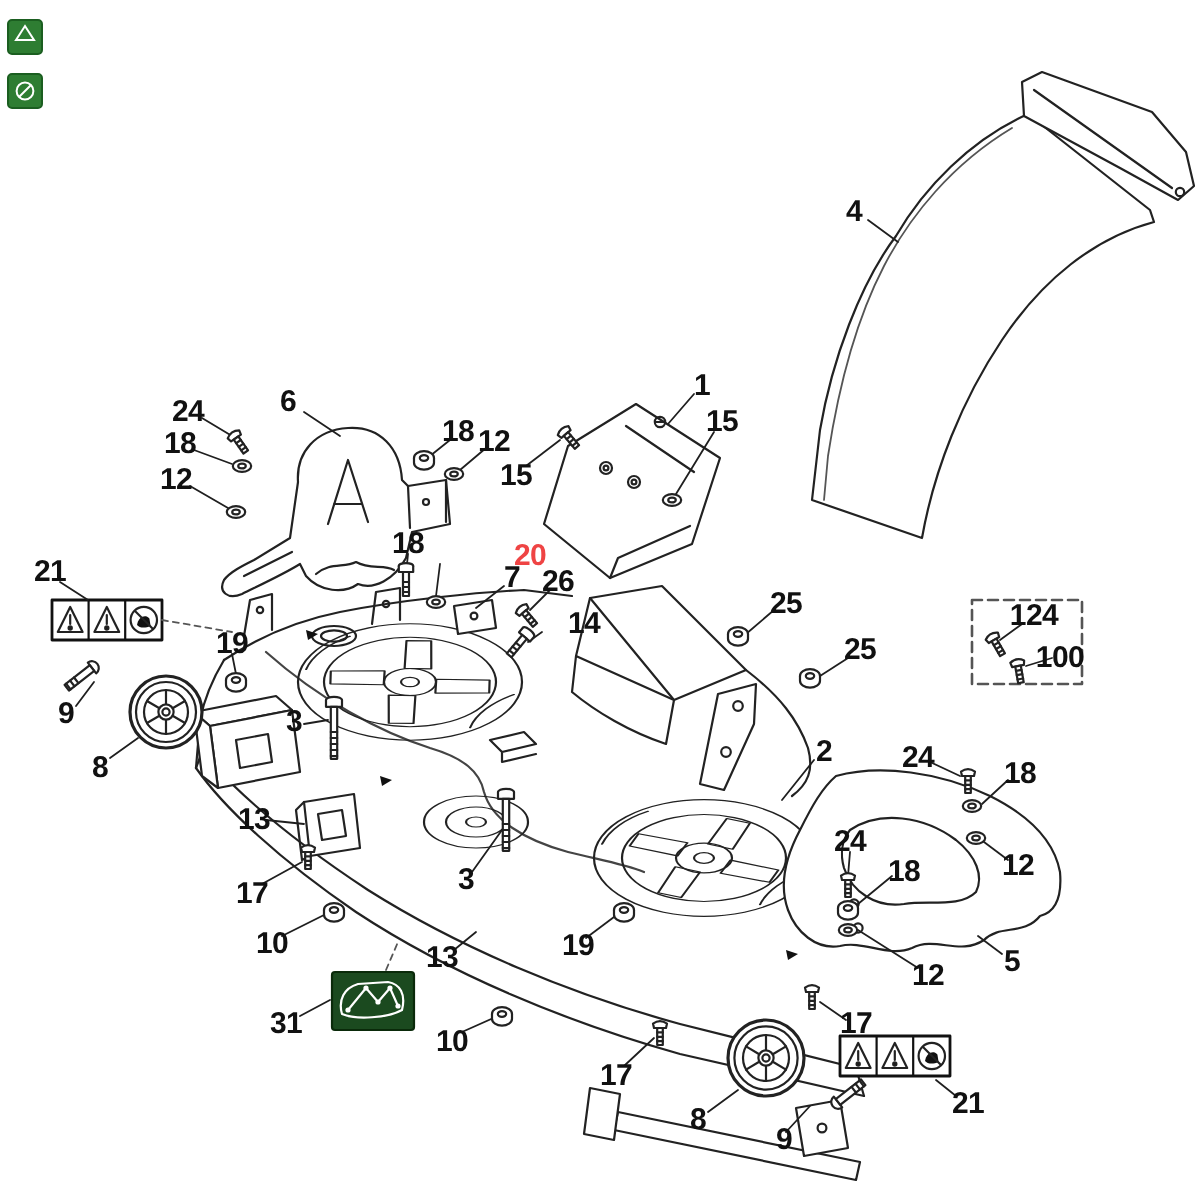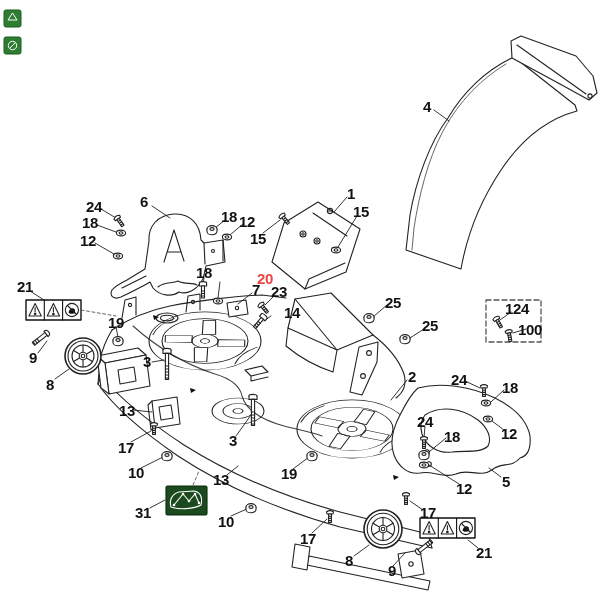--- a/index.html
+++ b/index.html
@@ -340,21 +340,21 @@
       <div class="callout" style="left: 90px; top: 222px; color: rgb(17, 17, 17);">18</div>
       <div class="callout" style="left: 88px; top: 240px; color: rgb(17, 17, 17);">12</div>
       <div class="callout" style="left: 229px; top: 216px; color: rgb(17, 17, 17);">18</div>
       <div class="callout" style="left: 247px; top: 221px; color: rgb(17, 17, 17);">12</div>
       <div class="callout" style="left: 258px; top: 238px; color: rgb(17, 17, 17);">15</div>
       <div class="callout" style="left: 351px; top: 193px; color: rgb(17, 17, 17);">1</div>
       <div class="callout" style="left: 361px; top: 211px; color: rgb(17, 17, 17);">15</div>
       <div class="callout" style="left: 204px; top: 272px; color: rgb(17, 17, 17);">18</div>
       <div class="callout" style="left: 221px; top: 278px; color: #ef4444; margin-left: 44px;">20</div>
       <div class="callout" style="left: 256px; top: 289px; color: rgb(17, 17, 17);">7</div>
-      <div class="callout" style="left: 279px; top: 291px; color: rgb(17, 17, 17);">23</div>
+      <div class="callout" style="left: 279px; top: 291px; color: rgb(17, 17, 17);">26</div>
       <div class="callout" style="left: 276px; top: 312px; color: rgb(17, 17, 17); padding-left: 32px;">14</div>
       <div class="callout" style="left: 393px; top: 302px; color: rgb(17, 17, 17);">25</div>
       <div class="callout" style="left: 430px; top: 325px; color: rgb(17, 17, 17);">25</div>
       <div class="callout" style="left: 517px; top: 308px; color: rgb(17, 17, 17);">124</div>
       <div class="callout" style="left: 530px; top: 329px; color: rgb(17, 17, 17); text-align: center;">100</div>
       <div class="callout" style="left: 25px; top: 286px; color: rgb(17, 17, 17);">21</div>
       <div class="callout" style="left: 33px; top: 357px; color: rgb(17, 17, 17);">9</div>
       <div class="callout" style="left: 50px; top: 384px; color: rgb(17, 17, 17);">8</div>
       <div class="callout" style="left: 116px; top: 322px; color: rgb(17, 17, 17);">19</div>
       <div class="callout" style="left: 147px; top: 361px; color: rgb(17, 17, 17);">3</div>

